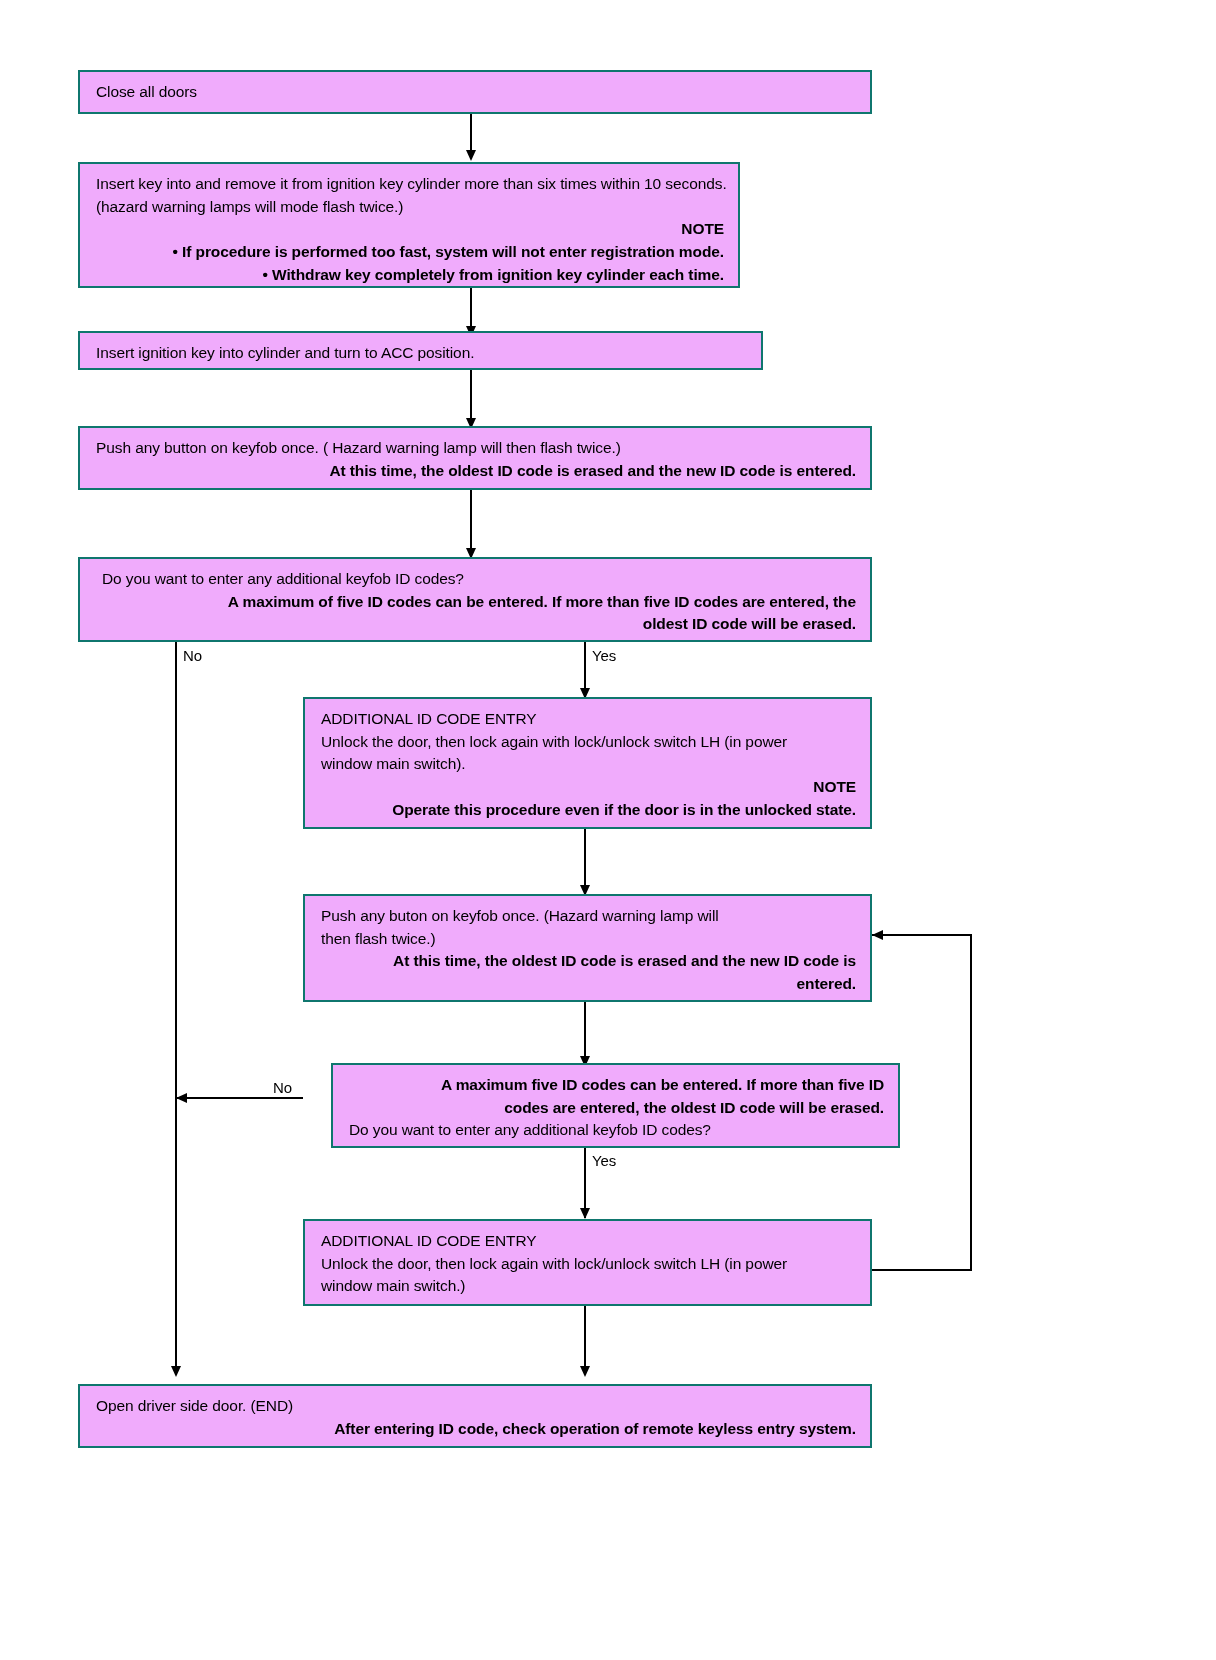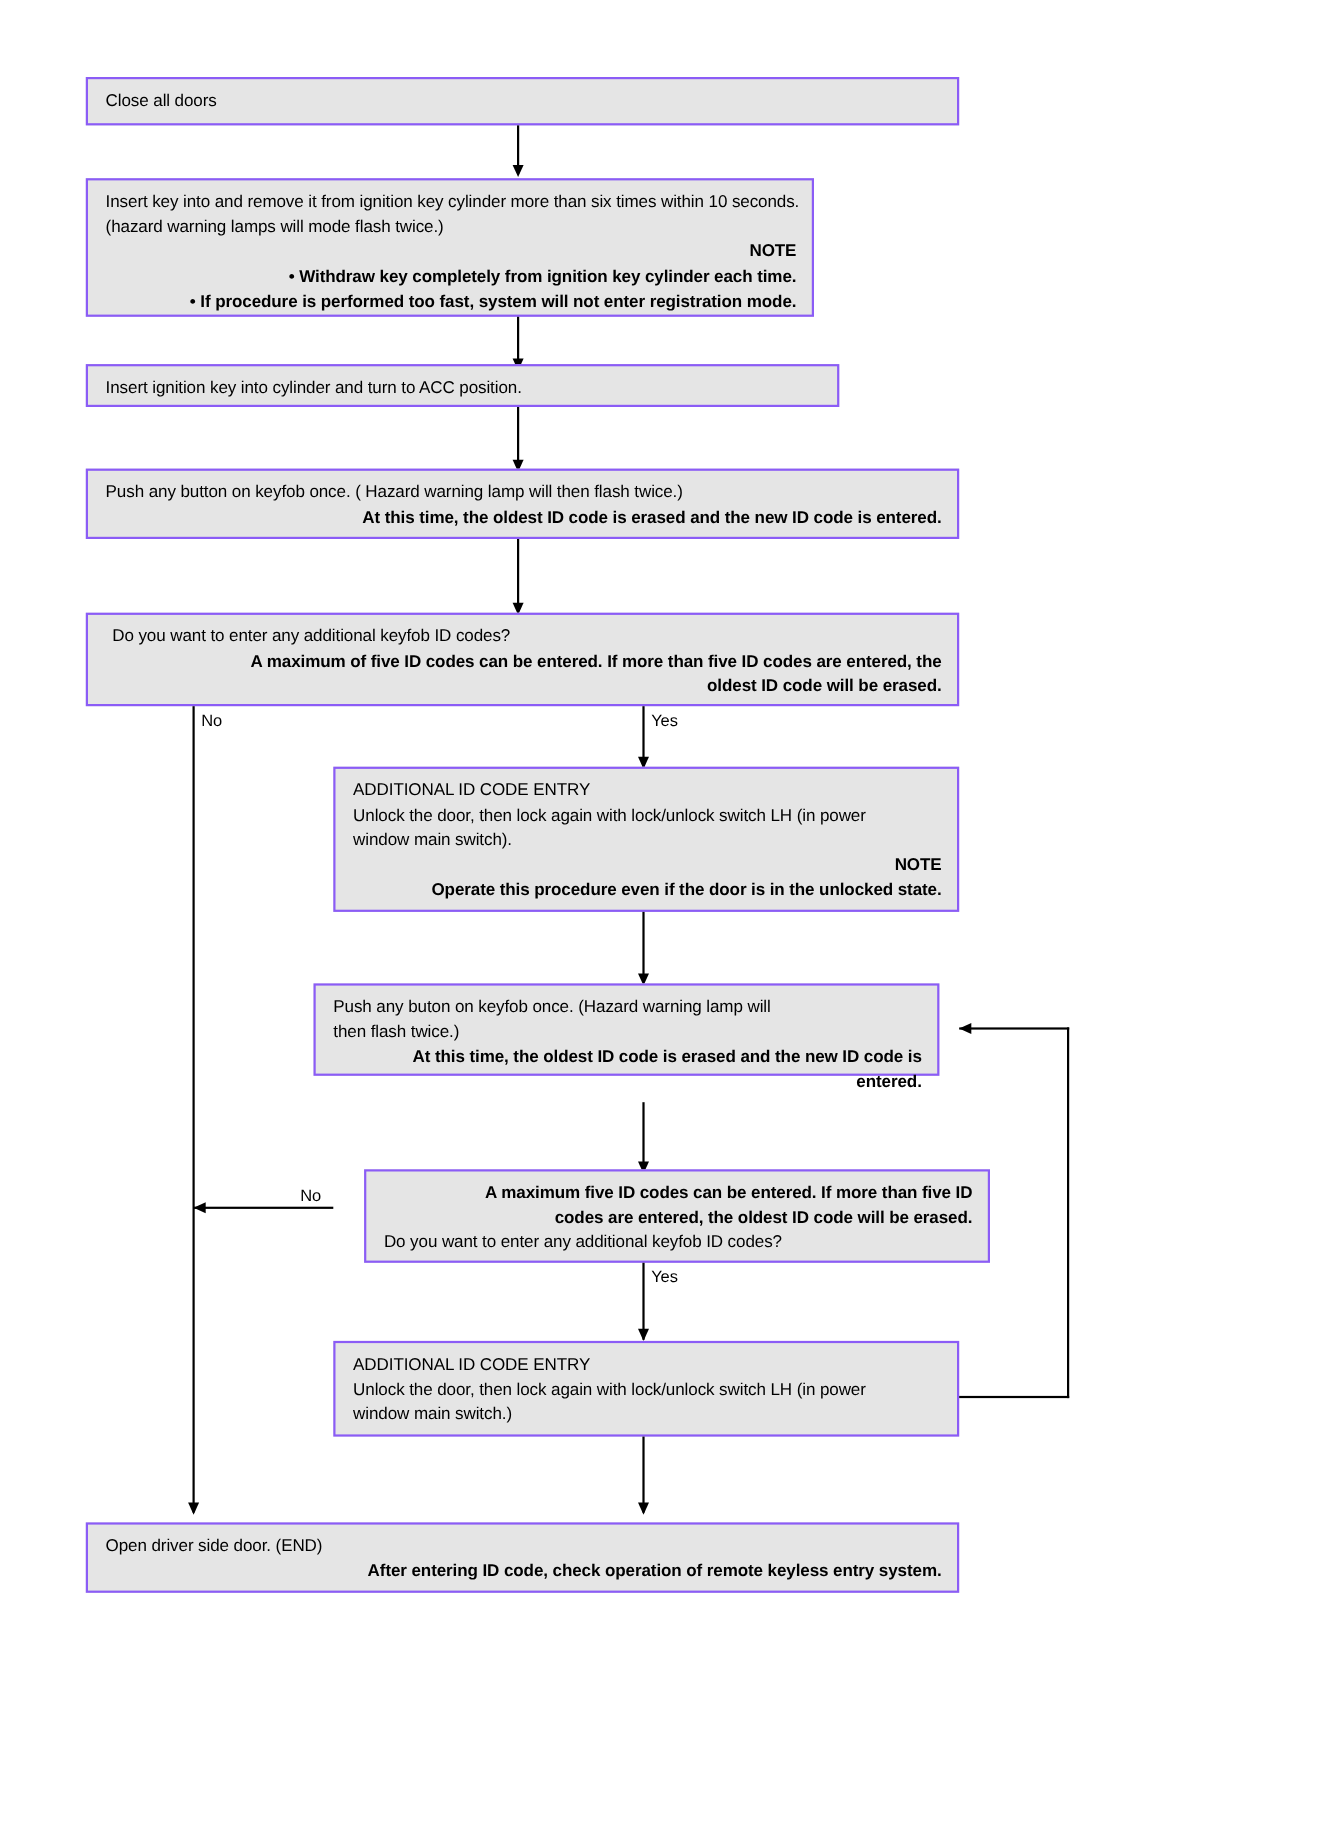--- a/index.html
+++ b/index.html
@@ -13,22 +13,22 @@
   }
   #canvas {
     position: relative;
     width: 1216px;
     height: 1660px;
     background: #ffffff;
     overflow: hidden;
   }
   .box {
     position: absolute;
-    border: 2px solid #8b5cf6;
-    background: #e5e5e5;
+    border: 2px solid #0f766e;
+    background: #f0abfc;
     box-sizing: border-box;
     padding: 9px 14px 9px 16px;
     font-size: 15.5px;
     line-height: 1.46;
     letter-spacing: -0.1px;
   }
   .box .ln { white-space: nowrap; }
   .bold { font-weight: bold; text-align: right; }
   .vline {
     position: absolute;
@@ -72,22 +72,22 @@
     <div class="ln">Close all doors</div>
   </div>
 
   <div class="vline" style="left:470px; top:114px; height:44px;"></div>
   <div class="arrow-down" style="left:466px; top:150px;"></div>
 
   <div class="box" style="left:78px; top:162px; width:662px; height:126px;">
     <div class="ln">Insert key into and remove it from ignition key cylinder more than six times within 10 seconds.</div>
     <div class="ln">(hazard warning lamps will mode flash twice.)</div>
     <div class="ln bold">NOTE</div>
+    <div class="ln bold">• If procedure is performed too fast, system will not enter registration mode.</div>
     <div class="ln bold">• Withdraw key completely from ignition key cylinder each time.</div>
-    <div class="ln bold">• If procedure is performed too fast, system will not enter registration mode.</div>
   </div>
 
   <div class="vline" style="left:470px; top:288px; height:46px;"></div>
   <div class="arrow-down" style="left:466px; top:326px;"></div>
 
   <div class="box" style="left:78px; top:331px; width:685px; height:39px;">
     <div class="ln">Insert ignition key into cylinder and turn to ACC position.</div>
   </div>
 
   <div class="vline" style="left:470px; top:370px; height:56px;"></div>
@@ -119,21 +119,21 @@
     <div class="ln">ADDITIONAL ID CODE ENTRY</div>
     <div class="ln">Unlock the door, then lock again with lock/unlock switch LH (in power</div>
     <div class="ln">window main switch).</div>
     <div class="ln bold">NOTE</div>
     <div class="ln bold">Operate this procedure even if the door is in the unlocked state.</div>
   </div>
 
   <div class="vline" style="left:584px; top:829px; height:64px;"></div>
   <div class="arrow-down" style="left:580px; top:885px;"></div>
 
-  <div class="box" style="left:285px; top:894px; width:569px; height:84px;">
+  <div class="box" style="left:303px; top:894px; width:569px; height:108px;">
     <div class="ln">Push any buton on keyfob once. (Hazard warning lamp will</div>
     <div class="ln">then flash twice.)</div>
     <div class="ln bold">At this time, the oldest ID code is erased and the new ID code is</div>
     <div class="ln bold">entered.</div>
   </div>
 
   <div class="vline" style="left:584px; top:1002px; height:62px;"></div>
   <div class="arrow-down" style="left:580px; top:1056px;"></div>
 
   <div class="box" style="left:303px; top:1063px; width:569px; height:85px;margin-left:28px;">

